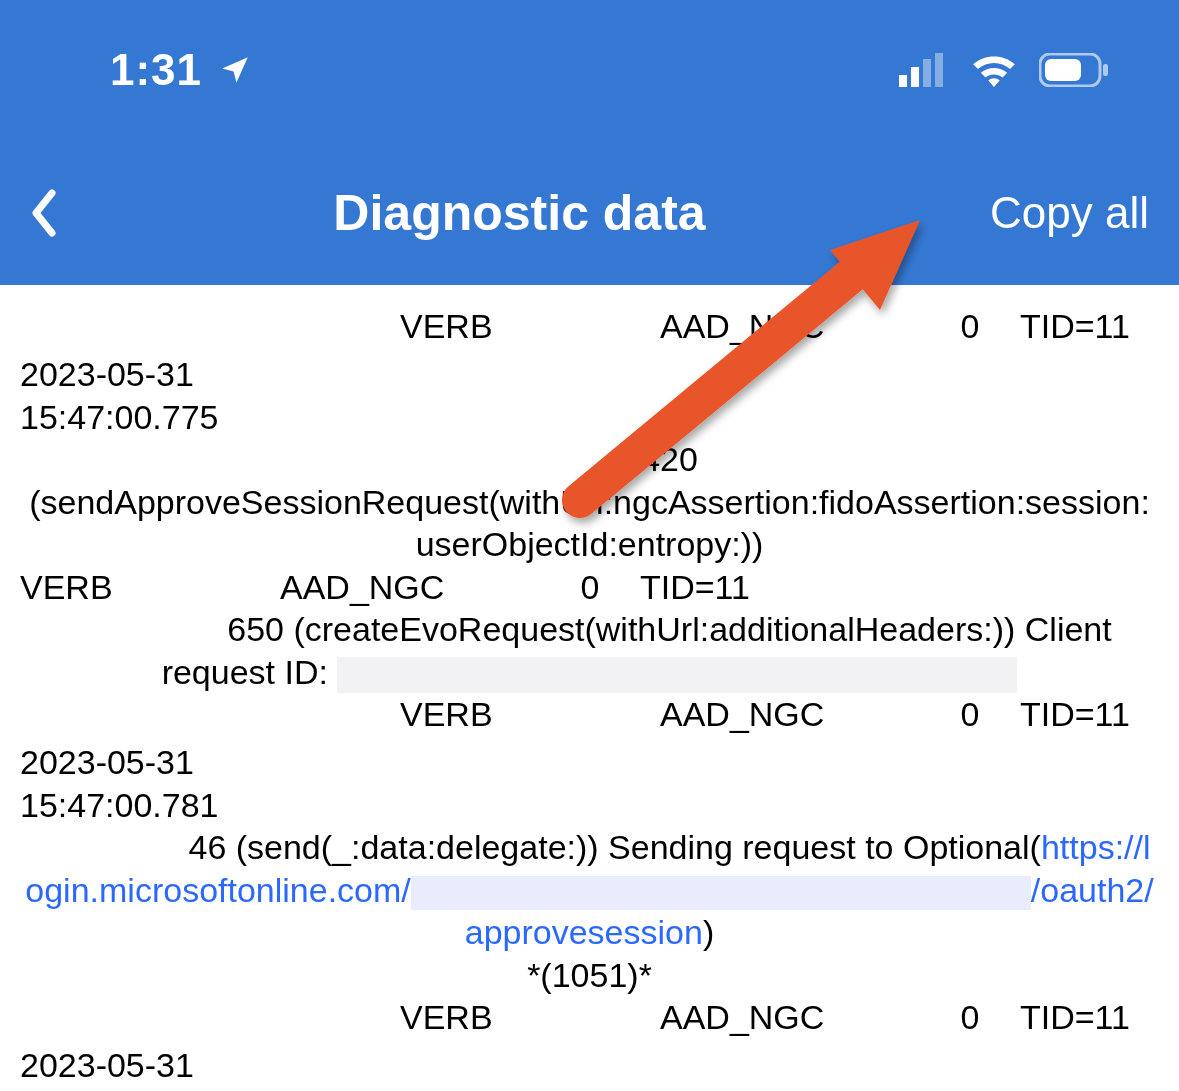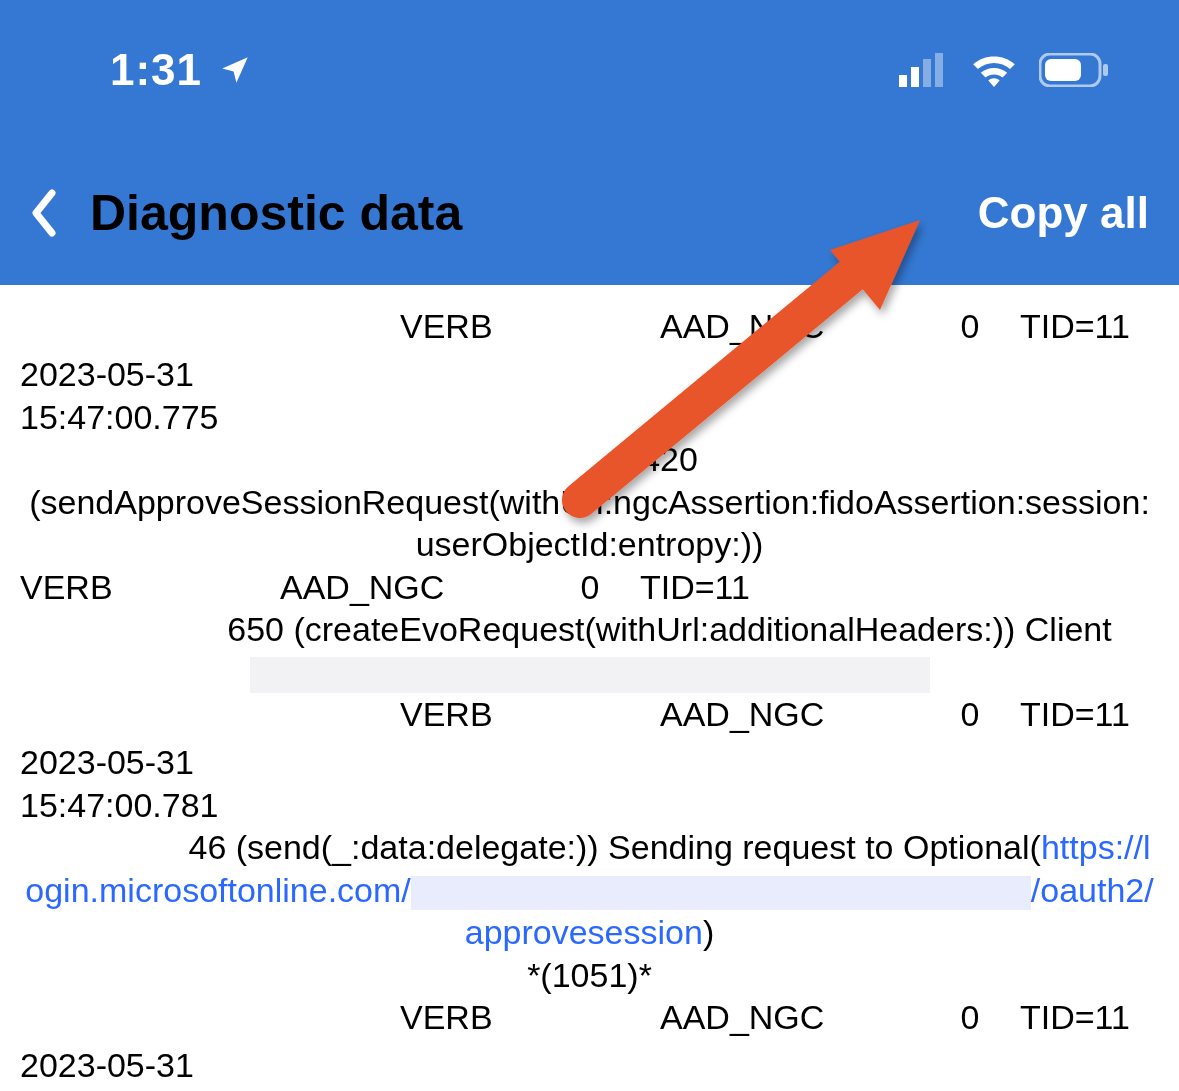--- a/index.html
+++ b/index.html
@@ -2,22 +2,22 @@
 <html><head>
 <meta charset="utf-8">
 <style>
   * { margin: 0; padding: 0; box-sizing: border-box; }
   html, body { width: 1179px; height: 1091px; font-family: -apple-system, "Helvetica Neue", Arial, sans-serif; background: #fff; overflow: hidden; color: #000; }
   .status-bar { width: 100%; height: 140px; background: #3478D3; display: flex; align-items: center; justify-content: space-between; padding: 0 40px; }
   .status-time { display: flex; align-items: center; gap: 16px; color: #fff; font-size: 44px; font-weight: 600; letter-spacing: 1px; margin-left: 70px;}
   .status-right { display: flex; align-items: center; gap: 22px; margin-right: 30px;}
   .nav-bar { width: 100%; height: 145px; background: #3478D3; display: flex; align-items: center; padding: 0 30px; }
   .nav-back { width: 60px; color: #fff; font-size: 50px; font-weight: 600; display: flex; align-items: center; cursor: pointer;}
-  .nav-title { flex: 1; color: #000000; font-size: 50px; font-weight: 600; }
-  .nav-action { width: 200px; text-align: right; color: #fff; font-size: 44px; font-weight: 700; cursor: pointer;}
+  .nav-title { flex: 1; text-align: center; color: #ffffff; font-size: 50px; font-weight: 600; }
+  .nav-action { width: 200px; text-align: right; color: #fff; font-size: 44px; font-weight: 400; cursor: pointer;}
   .log-area { padding: 20px 20px 0 20px; font-size: 34px; line-height: 1.25; font-family: -apple-system, "Helvetica Neue", Arial, sans-serif; font-weight: 400; color:#000; }
   .log-row { display: flex; flex-wrap: wrap; }
   .log-header { display: flex; width: 100%; }
   .col-ts { width: 380px; margin-top: 48px; }
   .col-level { width: 260px; }
   .col-tag { width: 260px; }
   .col-num { width: 100px; text-align: center; }
   .col-tid { flex:1; }
   .wrap { width: 100%; word-break: break-all; text-align: center; }
   .indent { padding-left: 160px; }
@@ -91,21 +91,21 @@
 
   <div class="log-row">
     <div class="log-header">
       <span class="col-level">VERB</span>
       <span class="col-tag">AAD_NGC</span>
       <span class="col-num">0</span>
       <span class="col-tid">TID=11</span>
     </div>
     <div class="wrap indent">650 (createEvoRequest(withUrl:additionalHeaders:)) Client</div>
     <div class="wrap">
-      <span class="redacted" style="width:680px;height:36px;vertical-align:middle;"></span>
+      <span>request ID: </span><span class="redacted" style="width:680px;height:36px;vertical-align:middle;"></span>
     </div>
   </div>
 
   <div class="log-row">
     <div class="log-header">
       <span class="col-ts">2023-05-31 15:47:00.781</span>
       <span class="col-level">VERB</span>
       <span class="col-tag">AAD_NGC</span>
       <span class="col-num">0</span>
       <span class="col-tid">TID=11</span>

